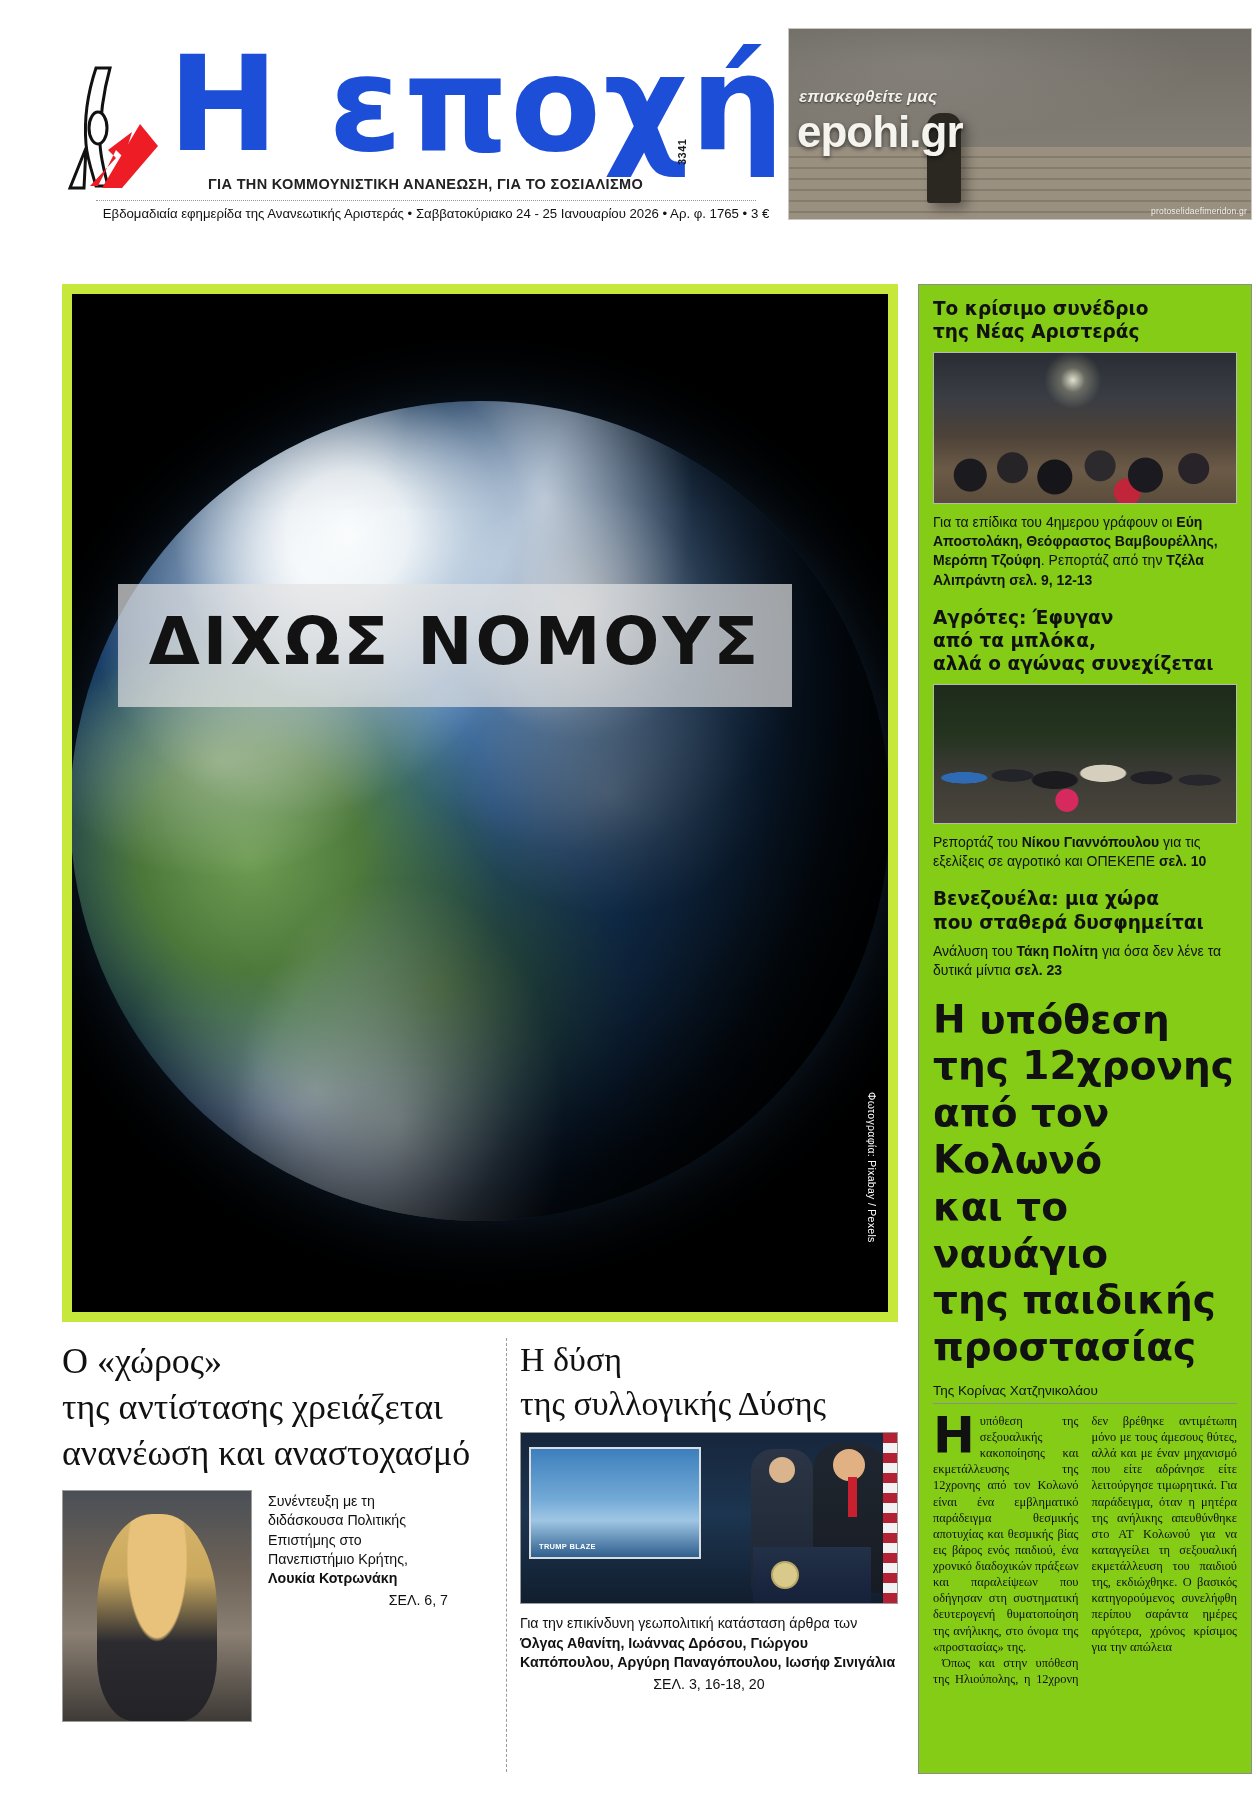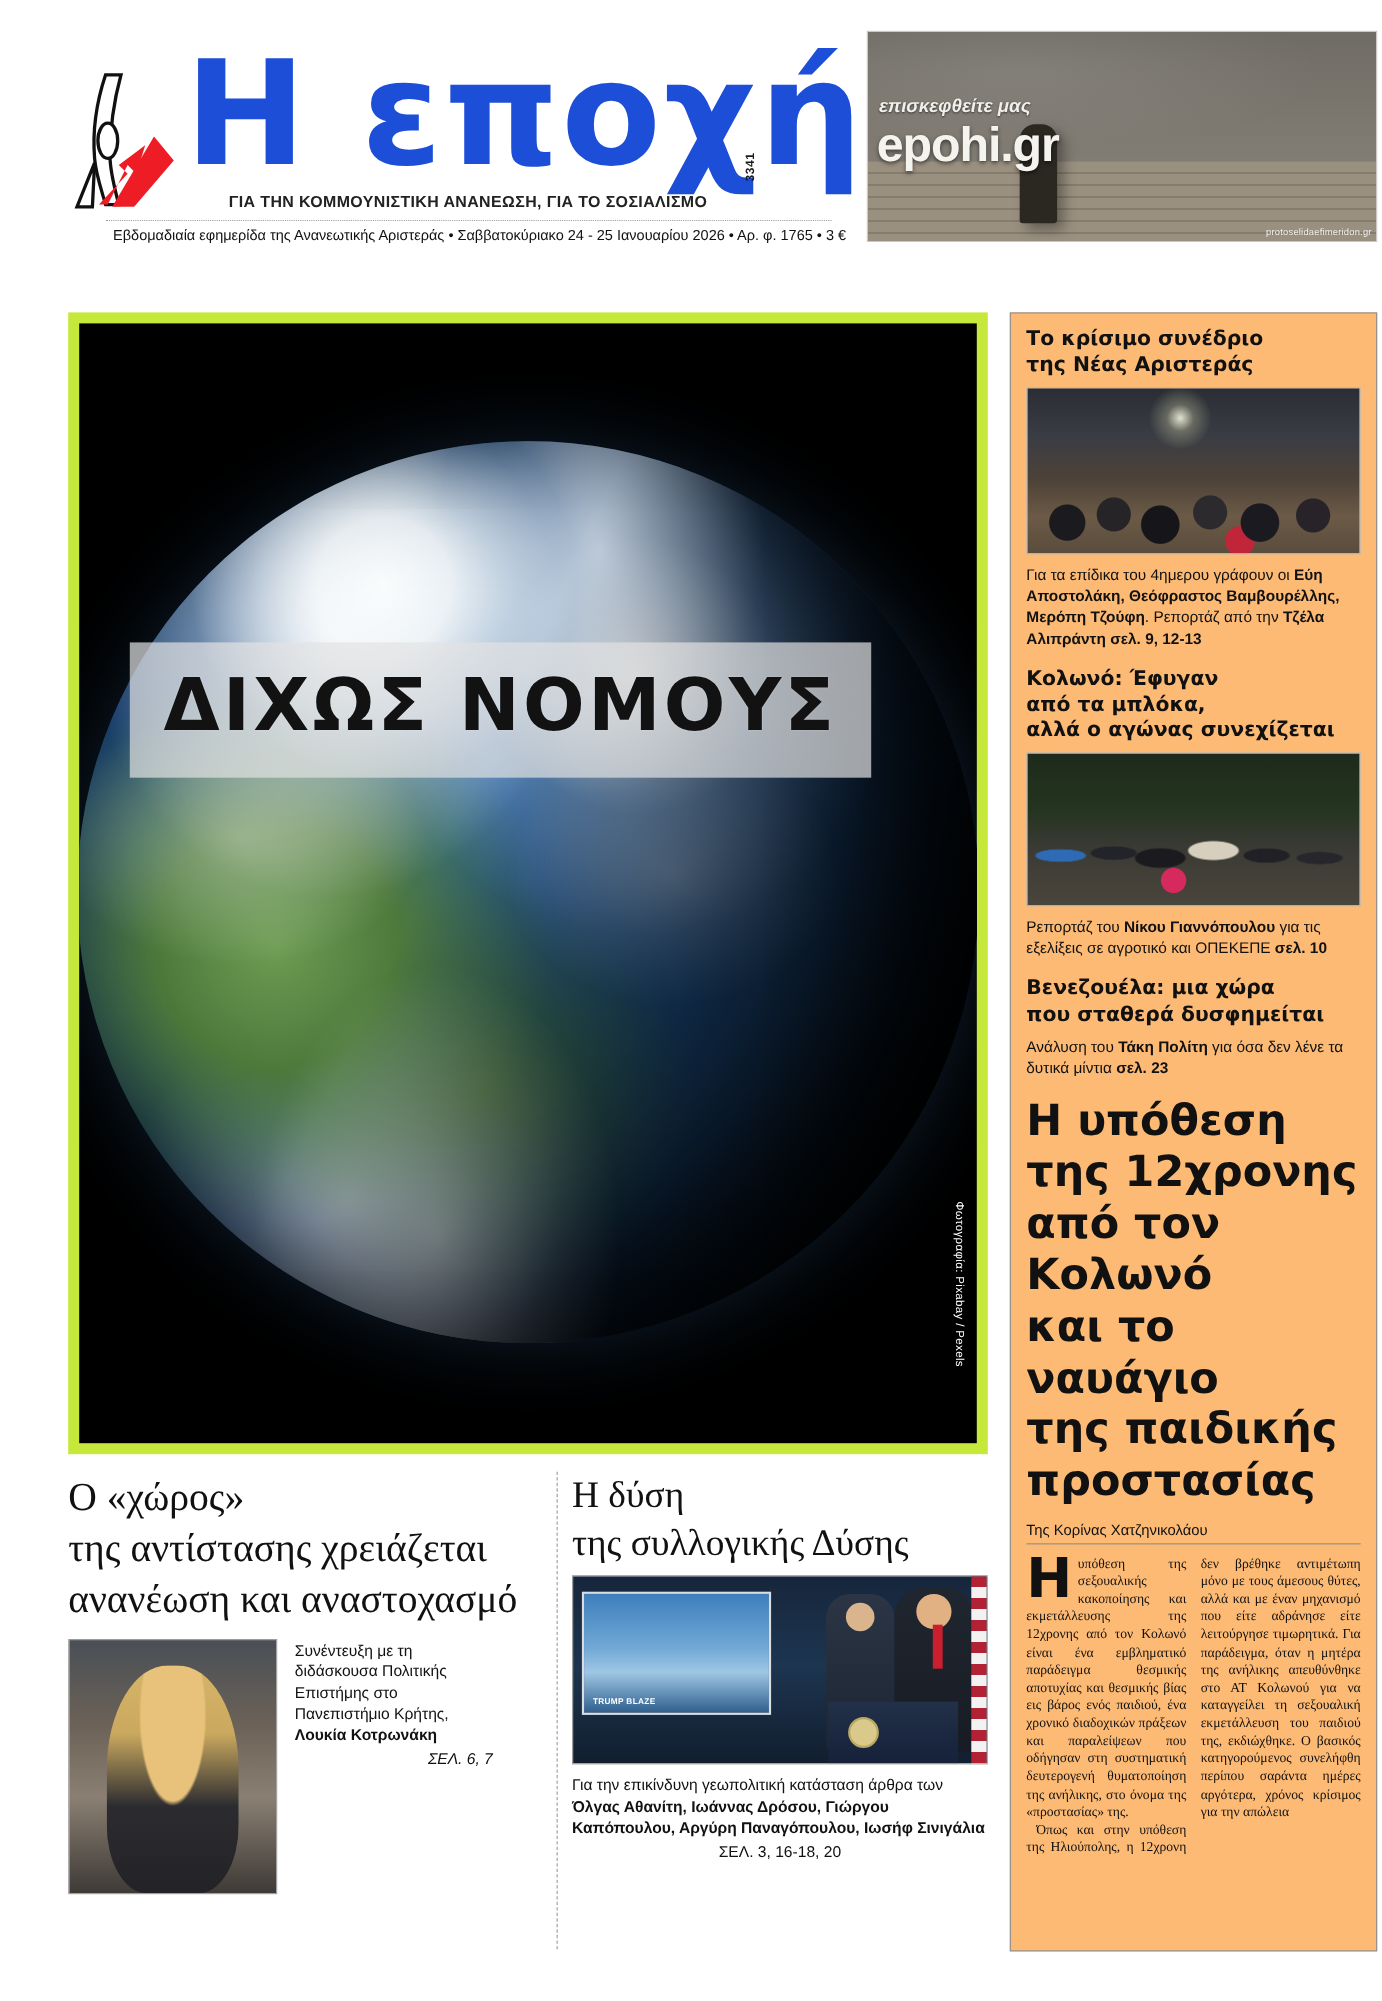--- a/index.html
+++ b/index.html
@@ -202,21 +202,21 @@
     writing-mode: vertical-rl;
     letter-spacing: .3px;
   }
 
   
   .sidebar {
     position: absolute;
     left: 918px; top: 284px;
     width: 334px; height: 1490px;
     border: 1px solid #8d8d8d;
-    background: #fdba74;
+    background: #84cc16;
     padding: 12px 14px 10px 14px;
   }
   .sb-head {
     font-family: "DejaVu Sans", sans-serif;
     font-weight: 700;
     font-size: 18.5px;
     line-height: 1.26;
     color: #111;
     margin-bottom: 8px;
   }
@@ -364,21 +364,21 @@
   }
   .bl-left-cap {
     position: absolute;
     left: 268px; top: 1492px;
     width: 180px;
     font-size: 14.2px;
     line-height: 1.36;
     color: #111;
   }
   .bl-left-cap b { font-weight: 700; }
-  .bl-left-cap .pages { display:block; text-align: right; font-weight: 400; margin-top: 2px; font-style: italic;}
+  .bl-left-cap .pages { display:block; text-align: right; font-weight: 400; margin-top: 2px;}
 
   .bl-right-photo {
     position: absolute;
     left: 520px; top: 1432px;
     width: 378px; height: 172px;
     background: linear-gradient(180deg,#16263c 0%,#1d3550 48%,#111e2e 100%);
     overflow: hidden;
     border: 1px solid #9b9b9b;
   }
   .br-screen{
@@ -485,21 +485,21 @@
       <div class="sb-head">
         <span>Το κρίσιμο συνέδριο</span><br>
         <span>της Νέας Αριστεράς</span>
       </div>
       <div class="sb-photo conf"></div>
       <div class="sb-body">Για τα επίδικα του 4ημερου γράφουν οι <b>Εύη Αποστολάκη, Θεόφραστος Βαμβουρέλλης, Μερόπη Τζούφη</b>. Ρεπορτάζ από την <b>Τζέλα Αλιπράντη</b> <b>σελ. 9, 12-13</b></div>
     </div>
 
     <div>
       <div class="sb-kicker">
-        <span>Κολωνό: Έφυγαν</span><br>
+        <span>Αγρότες: Έφυγαν</span><br>
         <span>από τα μπλόκα,</span><br>
         <span>αλλά ο αγώνας συνεχίζεται</span>
       </div>
       <div class="sb-photo farmers"></div>
       <div class="sb-body">Ρεπορτάζ του <b>Νίκου Γιαννόπουλου</b> για τις εξελίξεις σε αγροτικό και ΟΠΕΚΕΠΕ <b>σελ. 10</b></div>
     </div>
 
     <div>
       <div class="sb-kicker">
         <span>Βενεζουέλα: μια χώρα</span><br>

